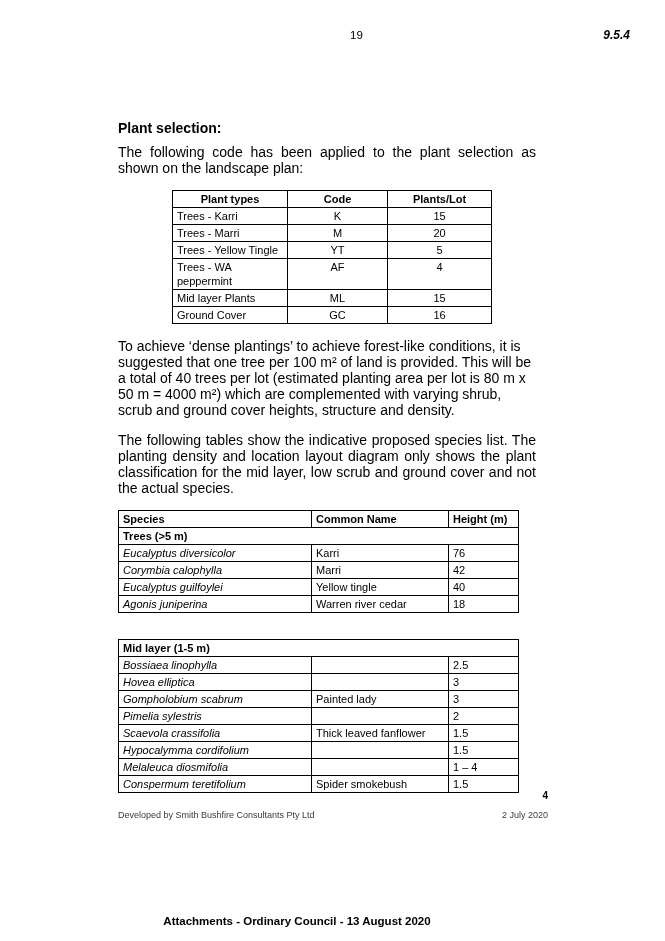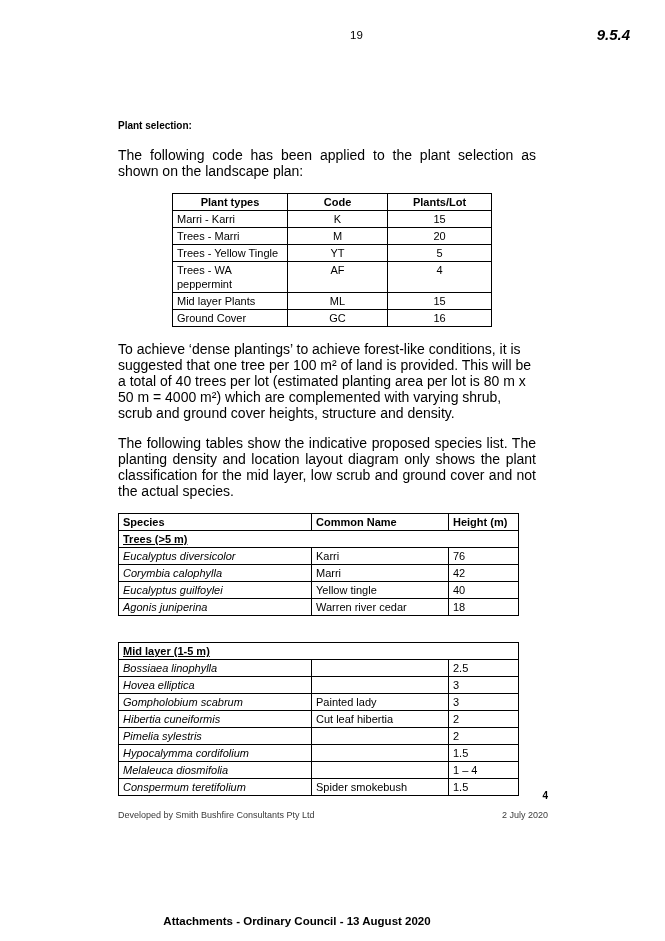--- a/index.html
+++ b/index.html
@@ -35,37 +35,37 @@
     left: 0; top: 0;
     width: 665px;
     text-align: center;
     font-size: 11.5px;
     line-height: 14px;
     padding-left: 24px;
   }
   .hdr-ref {
     position: absolute;
     right: 35px; top: 0;
-    font-size: 15px;
+    font-size: 12px;
     font-weight: bold;
     font-style: italic;
     line-height: 14px;
   }
 
   
   .content {
     position: absolute;
     left: 118px;
     top: 120px;
     width: 430px;
   }
   .sect-title {
-    font-size: 10px;
-    font-weight: bold;
-    margin: 0 0 16px 0;
+    font-size: 14px;
+    font-weight: bold;
+    margin: 0 0 8px 0;
   }
   p.para {
     font-size: 14px;
     line-height: 16px;
     margin: 0 12px 14px 0;
     text-align: justify;
   }
   p.para.nojust { text-align: left; }
 
   
@@ -105,21 +105,20 @@
   }
   .tbl-species col.s1 { width: 193px; }
   .tbl-species col.s2 { width: 137px; }
   .tbl-species col.s3 { width: 70px; }
   .tbl-species th {
     font-weight: bold;
     text-align: left;
   }
   .tbl-species td.grouphead {
     font-weight: bold;
-    text-decoration: underline;
   }
   .tbl-species td.sp {
     font-style: italic;
   }
 
   .spacer-22 { height: 22px; }
 
   
   .doc-footer {
     position: absolute;
@@ -179,21 +178,21 @@
         </colgroup>
       <thead>
         <tr>
           <th>Plant types</th>
           <th>Code</th>
           <th>Plants/Lot</th>
         </tr>
       </thead>
       <tbody>
         <tr>
-          <td>Marri - Karri</td>
+          <td>Trees - Karri</td>
           <td class="c">K</td>
           <td class="c">15</td>
         </tr>
         <tr>
           <td>Trees - Marri</td>
           <td class="c">M</td>
           <td class="c">20</td>
         </tr>
         <tr>
           <td>Trees - Yellow Tingle</td>
@@ -283,28 +282,28 @@
           <td class="sp">Hovea elliptica</td>
           <td></td>
           <td>3</td>
         </tr>
         <tr>
           <td class="sp">Gompholobium scabrum</td>
           <td>Painted lady</td>
           <td>3</td>
         </tr>
         <tr>
-          <td class="sp">Hibertia cuneiformis</td>
-          <td>Cut leaf hibertia</td>
+          <td class="sp">Pimelia sylestris</td>
+          <td></td>
           <td>2</td>
         </tr>
         <tr>
-          <td class="sp">Pimelia sylestris</td>
-          <td></td>
-          <td>2</td>
+          <td class="sp">Scaevola crassifolia</td>
+          <td>Thick leaved fanflower</td>
+          <td>1.5</td>
         </tr>
         <tr>
           <td class="sp">Hypocalymma cordifolium</td>
           <td></td>
           <td>1.5</td>
         </tr>
         <tr>
           <td class="sp">Melaleuca diosmifolia</td>
           <td></td>
           <td>1 – 4</td>

